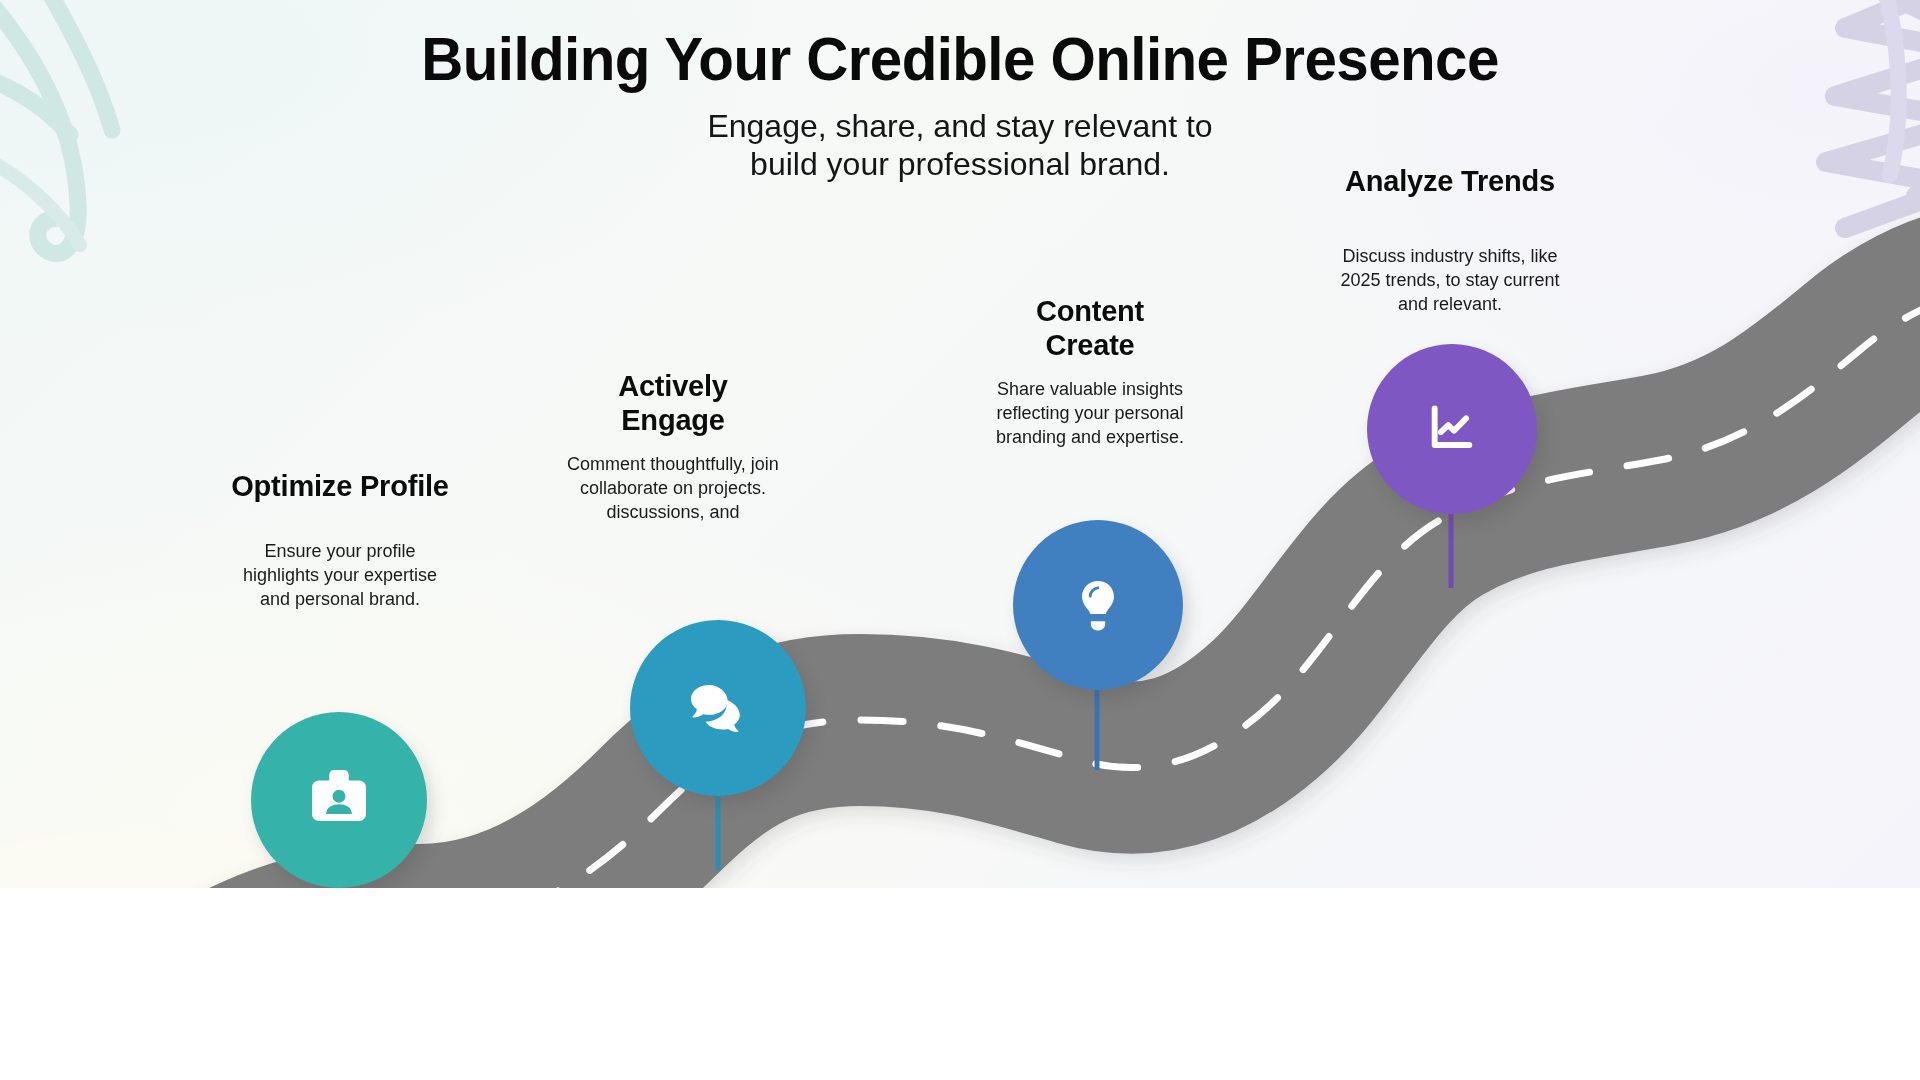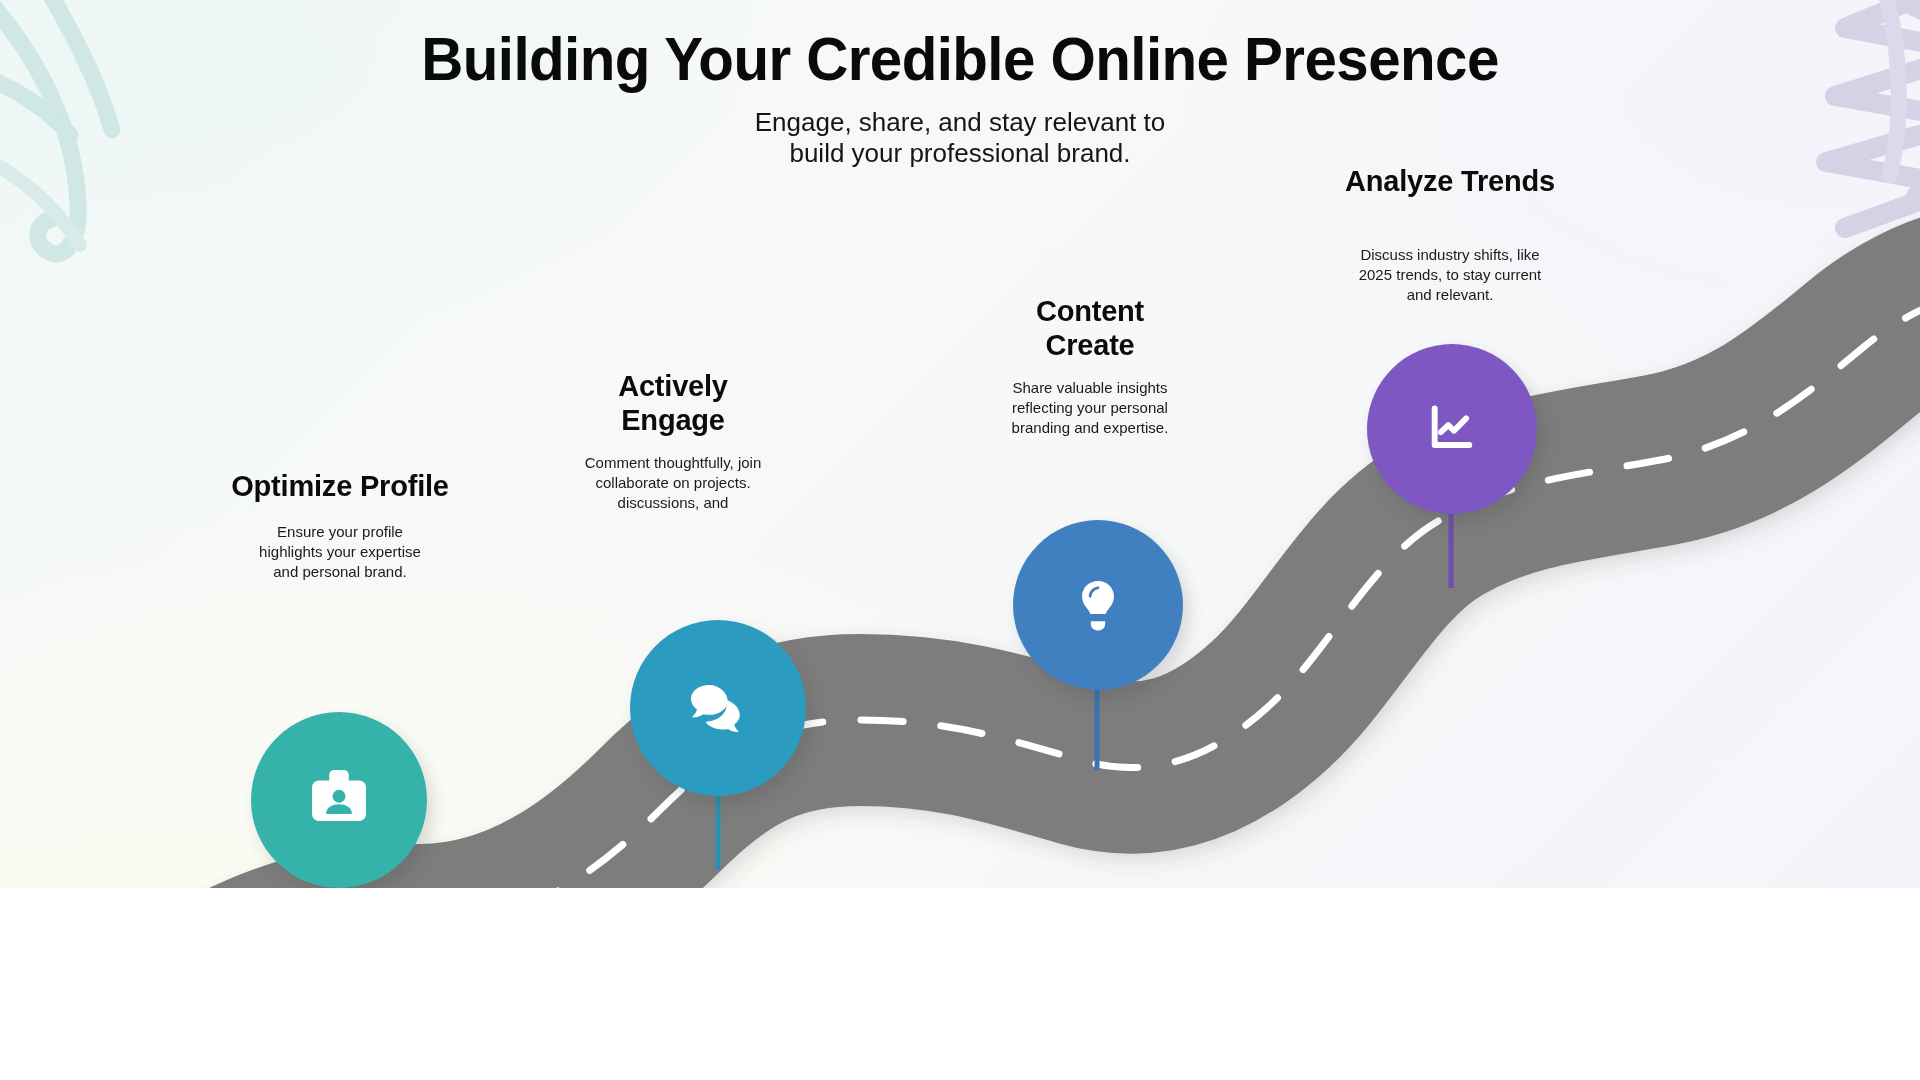--- a/index.html
+++ b/index.html
@@ -57,21 +57,21 @@
     font-size: 62px;
     letter-spacing: -0.6px;
     line-height: 1.08;
     color: #0a0a0a;
     transform: scaleX(0.94);
   }
   .subtitle {
     margin: 14px 0 0 0;
     font-family: "Liberation Sans", sans-serif;
     font-weight: 400;
-    font-size: 26px;
+    font-size: 32px;
     line-height: 1.2;
     color: #151515;
   }
   .subtitle span { display: block; }
 
   .node-text {
     position: absolute;
     text-align: center;
     z-index: 6;
   }
@@ -82,21 +82,21 @@
     font-size: 29px;
     line-height: 1.16;
     letter-spacing: -0.2px;
     color: #0b0b0b;
   }
   .node-title span { display: block; }
   .node-desc {
     margin: 0;
     font-family: "Liberation Sans", sans-serif;
     font-weight: 400;
-    font-size: 15px;
+    font-size: 18px;
     line-height: 1.33;
     color: #1a1a1a;
   }
   .node-desc span { display: block; }
 
   
   .node-circle {
     position: absolute;
     border-radius: 50%;
     display: flex;
@@ -185,21 +185,21 @@
     <p class="subtitle">
       <span>Engage, share, and stay relevant to</span>
       <span>build your professional brand.</span>
     </p>
   </div>
 
   <div class="node-text" style="left:195px; top:470px; width:290px;">
     <h2 class="node-title">
       <span>Optimize Profile</span>
     </h2>
-    <p class="node-desc" style="margin-top:18px;">
+    <p class="node-desc" style="margin-top:36px;">
       <span>Ensure your profile</span>
       <span>highlights your expertise</span>
       <span>and personal brand.</span>
     </p>
   </div>
   <div class="node-circle" style="left:251px; top:712px; width:176px; height:176px; background:#35b3ab;">
     <svg width="72" height="72" viewBox="0 0 48 48">
       <rect x="17.5" y="4" width="13" height="11" rx="3.2" fill="#ffffff"></rect>
       <rect x="6" y="11" width="36" height="27" rx="4.6" fill="#ffffff"></rect>
       <circle cx="24" cy="21.5" r="4.3" fill="#35b3ab"></circle>

